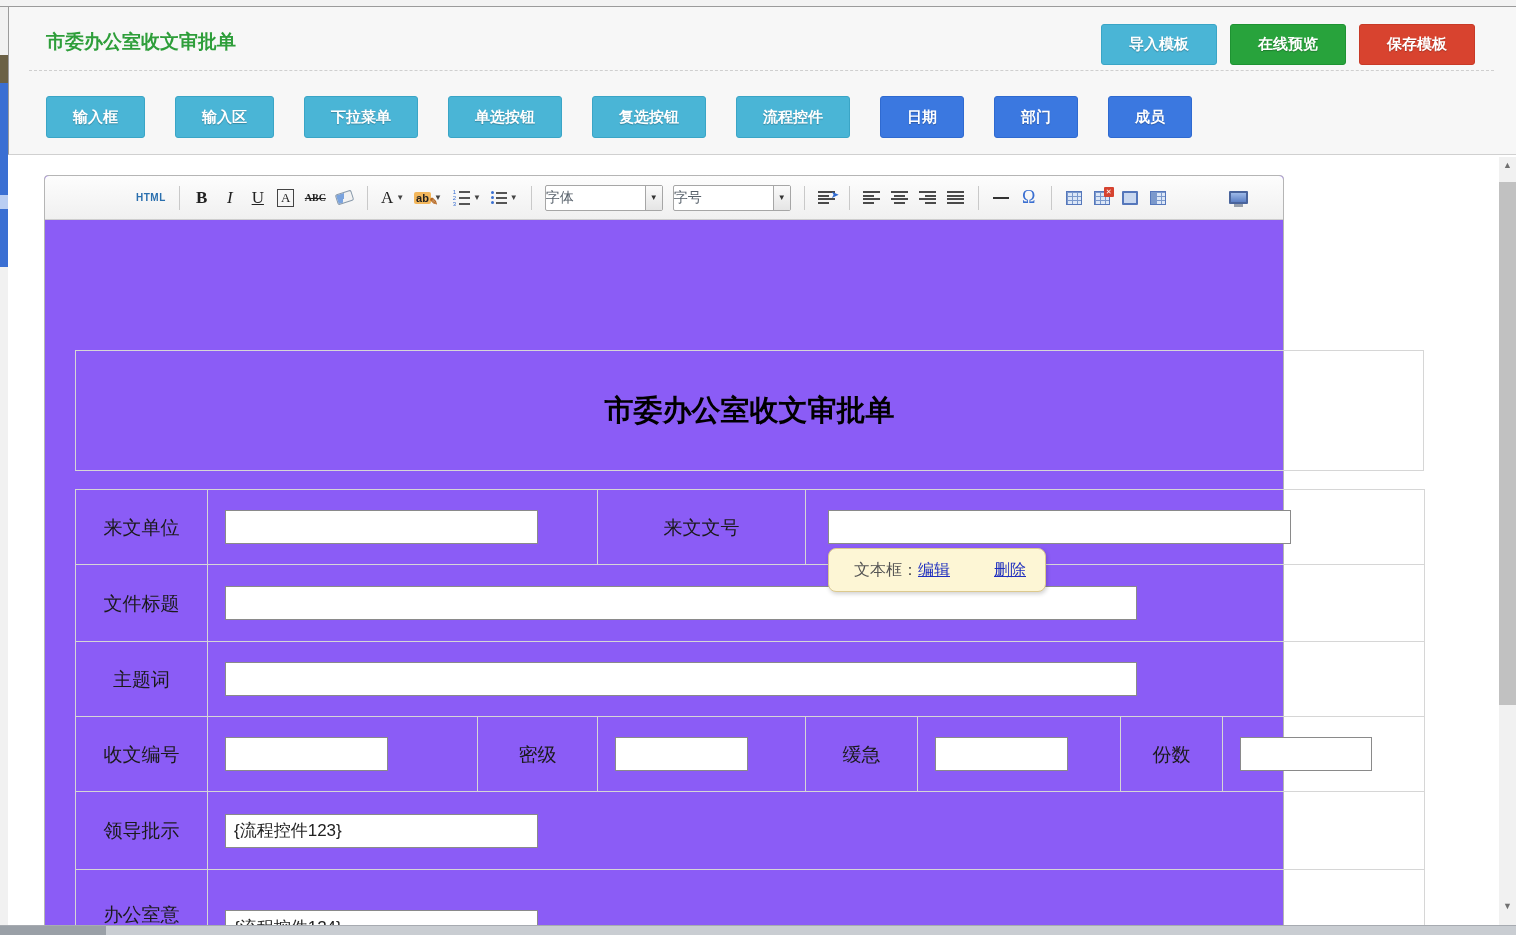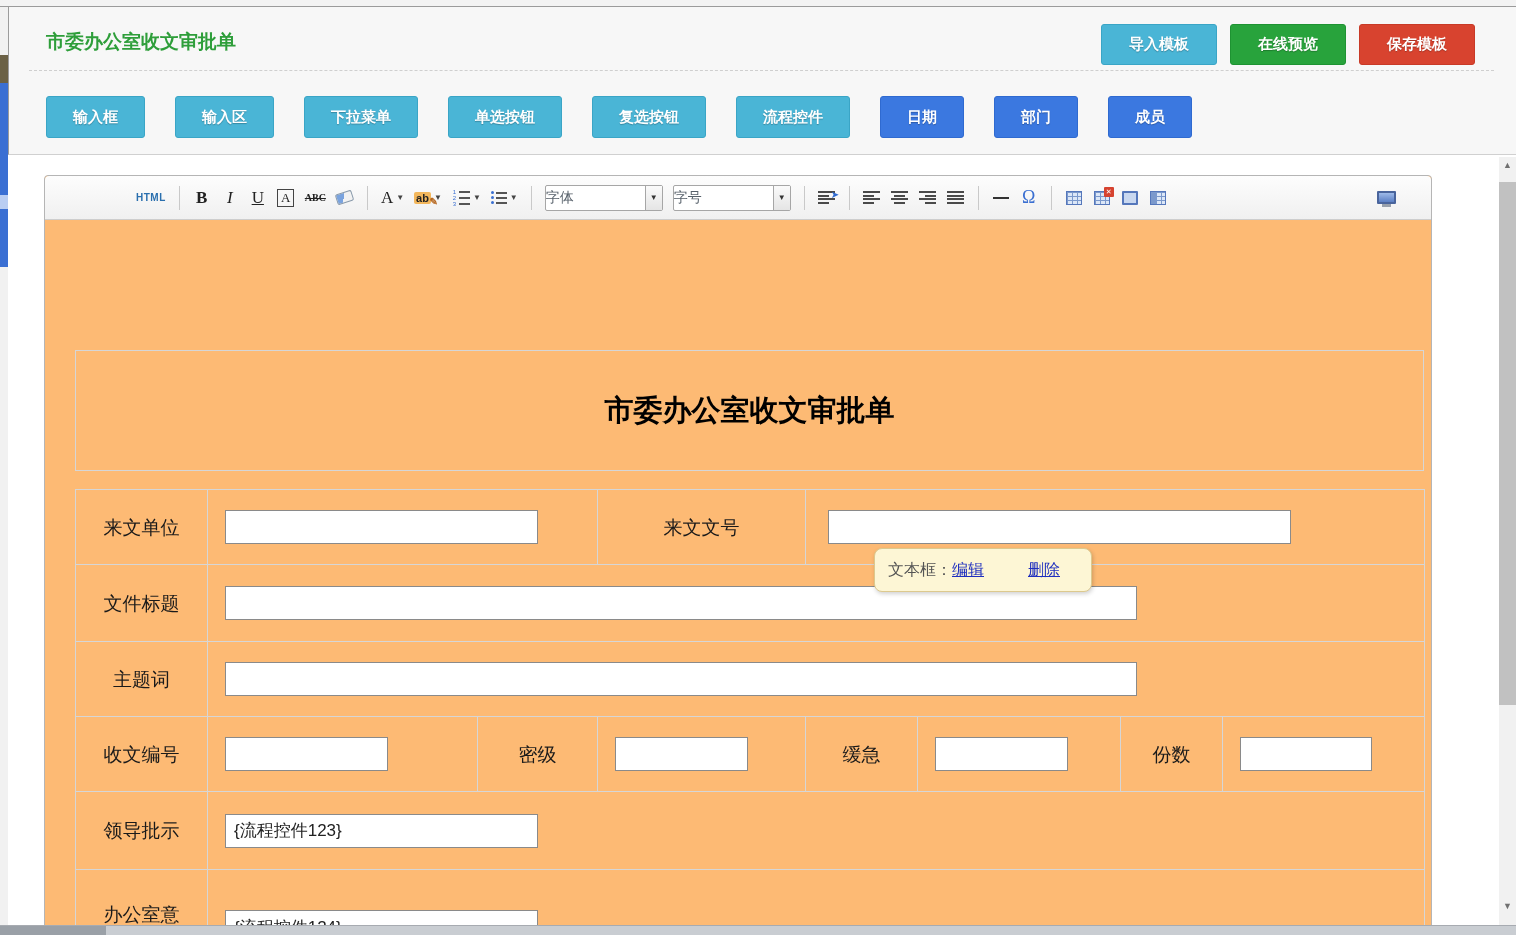--- a/index.html
+++ b/index.html
@@ -22,21 +22,21 @@
   .btn{border:1px solid transparent;color:#fff;font-weight:bold;font-size:15px;height:41px;padding:0 27px;
     border-radius:3px;cursor:pointer;text-shadow:0 1px 1px rgba(0,0,0,.25);font-family:inherit;white-space:nowrap}
   .btn-cyan{background:#4ab5d6;border-color:#3aa5c6}
   .btn-green{background:#28a33c;border-color:#1e9332}
   .btn-red{background:#d8432f;border-color:#c83a27}
   .btn-blue{background:#3b78e0;border-color:#2f6ad0}
   .widget-row{position:absolute;left:37px;top:89px;display:flex;gap:30px}
   .widget-row .btn{height:42px;padding:0 26px}
 
   
-  .editor{position:absolute;left:44px;top:175px;width:1388px;height:760px;background:#fdba74;
+  .editor{position:absolute;left:44px;top:175px;width:1240px;height:760px;background:#8b5cf6;
     border:1px solid #b5b5b5;border-radius:4px 4px 0 0}
   .toolbar{height:44px;background:linear-gradient(#fdfdfd,#f0f0f0);border-bottom:1px solid #cdcdcd;
     border-radius:4px 4px 0 0;display:flex;align-items:center;padding:0 18px 0 88px;gap:4px}
   .tsep{width:1px;height:24px;background:#c9c9c9;margin:0 6px;flex:none}
   .ti{min-width:24px;height:28px;display:flex;align-items:center;justify-content:center;border:0;background:transparent;
     cursor:pointer;font-family:"Liberation Serif",serif;font-size:17px;color:#222;padding:0 3px;flex:none}
   .thtml{font-family:"Liberation Sans",sans-serif;font-size:10px;font-weight:bold;color:#2a6fae;letter-spacing:.5px}
   .tb{font-weight:bold}.titl{font-style:italic}.tu{text-decoration:underline}
   .tabox{border:1px solid #444;padding:0 3px;font-size:13px;line-height:16px}
   .tstrike{font-size:10px;font-weight:bold;text-decoration:line-through}
@@ -87,23 +87,23 @@
   table.fields{border-collapse:collapse;table-layout:fixed;width:1349px}
   table.fields td{border:1px solid #d6d6d6;font-size:19px;color:#1a1a1a;vertical-align:middle}
   td.lbl{text-align:center;padding:0 24px;line-height:25px}
   td.inp-cell{padding-left:17px}
   td.inp-cell2{padding-left:22px}
   input.inp{height:34px;border:1px solid #8a8a8a;background:#fff;font-size:17px;color:#222;
     padding:0 8px;font-family:inherit}
   .w313{width:313px}.w463{width:463px}.w912{width:912px}.w163{width:163px}.w133{width:133px}.w132{width:132px}
 
   
-  .tooltip{position:absolute;left:874px;top:548px;width:218px;height:44px;background:#fdf6d5;
+  .tooltip{position:absolute;left:828px;top:548px;width:218px;height:44px;background:#fdf6d5;
     border:1px solid #dcc98e;border-radius:8px;box-shadow:1px 2px 4px rgba(0,0,0,.18);display:flex;
-    align-items:center;padding-left:13px;font-size:16px;z-index:50;font-family:"Liberation Serif",serif}
+    align-items:center;padding-left:25px;font-size:16px;z-index:50;font-family:"Liberation Serif",serif}
   .tooltip .tl{color:#555}
   .tooltip a{color:#1f2fbf;text-decoration:underline;cursor:pointer}
   .tooltip .lk1{}
   .tooltip .lk2{margin-left:44px}
 
   
   .v-scroll{position:absolute;right:0;top:157px;width:17px;height:768px;background:#f1f1f1}
   .v-up{position:absolute;top:3px;left:0;width:17px;text-align:center;color:#707070;font-size:9px;cursor:pointer}
   .v-thumb{position:absolute;top:25px;left:0;width:17px;height:523px;background:#c1c1c1;cursor:pointer}
   .v-down{position:absolute;bottom:14px;left:0;width:17px;text-align:center;color:#707070;font-size:9px;cursor:pointer}

